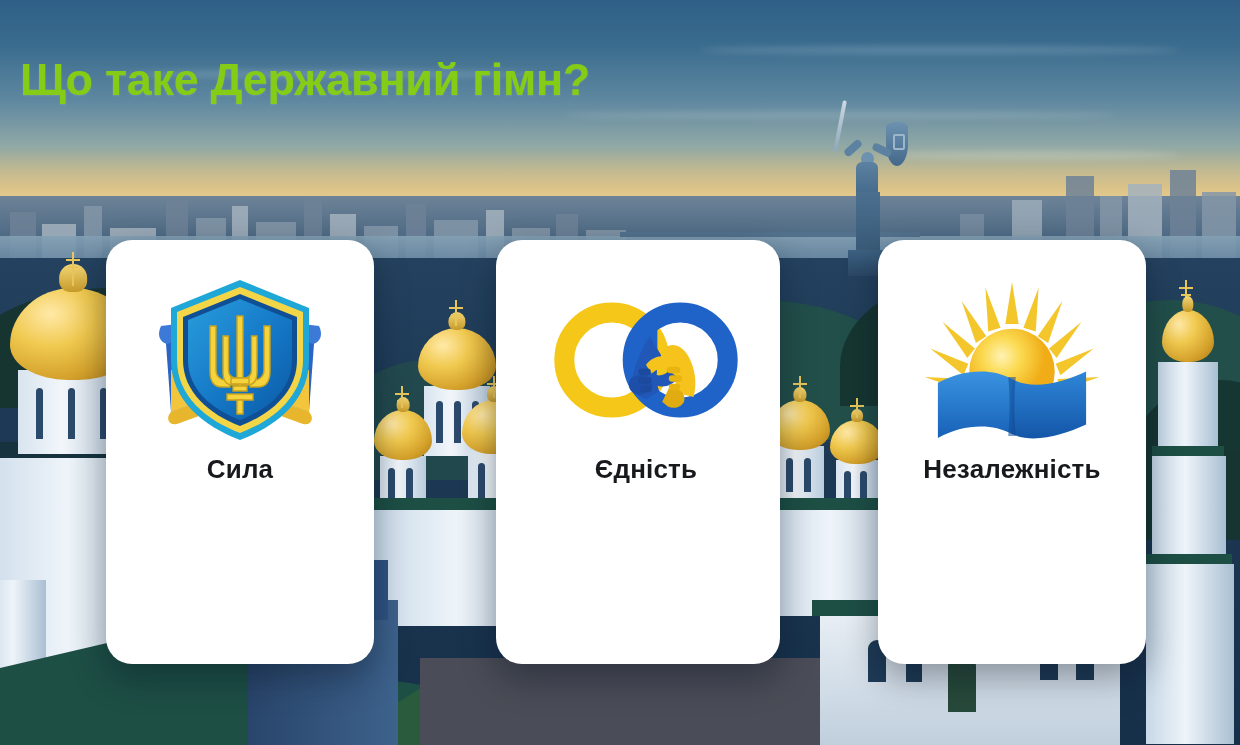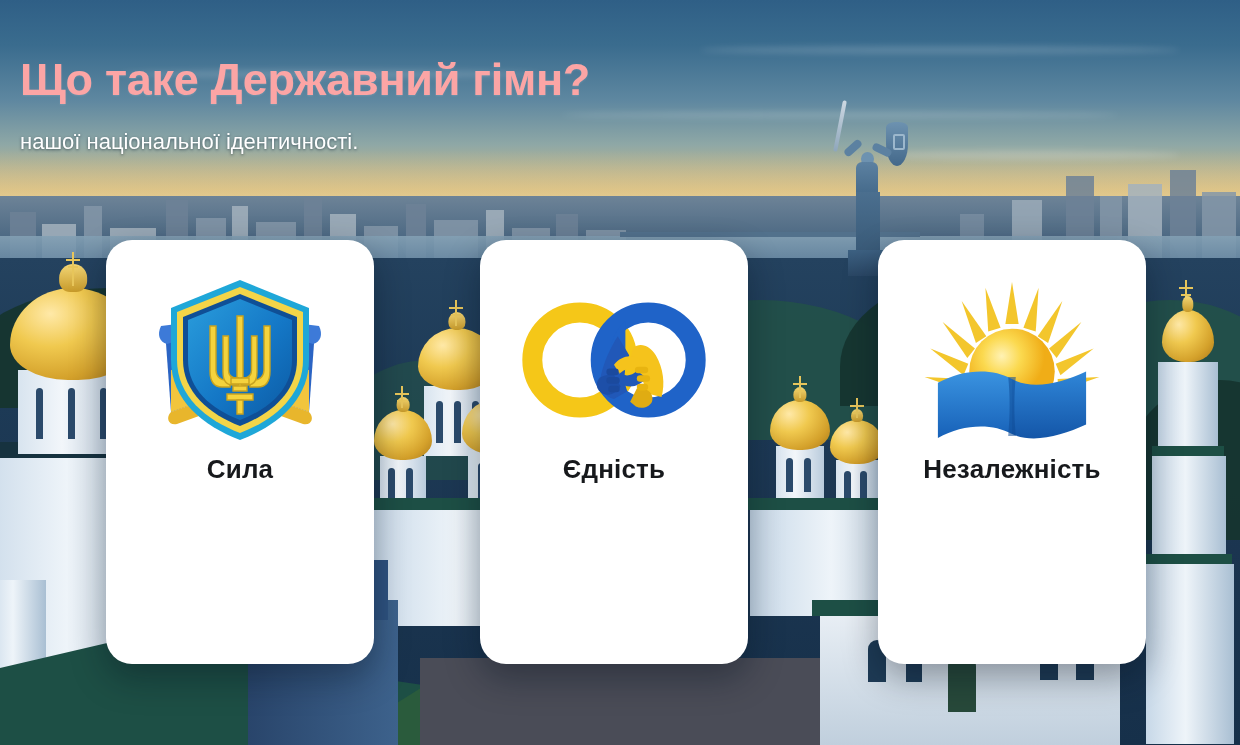--- a/index.html
+++ b/index.html
@@ -108,39 +108,39 @@
 
   
   .cards{position:absolute;left:0;top:0;width:1240px;height:745px;}
   .card{
     position:absolute;top:240px;width:268px;height:424px;
     background:#ffffff;border-radius:26px;
     box-shadow:0 14px 34px rgba(6,16,30,.38);
     display:flex;flex-direction:column;align-items:center;
   }
   #card-1{left:106px;}
-  #card-2{left:480px;}
+  #card-2{left:496px;padding-left:16px;}
   #card-3{left:878px;}
   .card-icon{
     margin-top:30px;width:190px;height:180px;position:relative;
     display:flex;align-items:center;justify-content:center;
   }
   .card-title{
     font-size:26px;font-weight:bold;color:#17191c;letter-spacing:.2px;
     margin-top:4px;text-align:center;
   }
   .card-text{
     margin-top:16px;width:232px;text-align:center;
     font-size:16.5px;line-height:1.45;color:#2b2e33;
   }
 
   
   .headline{
     position:absolute;left:20px;top:54px;width:860px;
-    font-size:45px;font-weight:bold;color:#fca5a5;letter-spacing:-.3px;
+    font-size:45px;font-weight:bold;color:#84cc16;letter-spacing:-.3px;
     text-shadow:0 1px 2px rgba(255,255,255,.12);
   }
   .subline{
     position:absolute;left:20px;top:126px;width:700px;
     font-size:22px;line-height:1.42;color:#ffffff;font-weight:500;
     text-shadow:0 1px 3px rgba(8,22,38,.55);
   }
 </style>
 </head>
 <body>
@@ -310,21 +310,20 @@
     <div class="roof-green" style="left:812px;top:600px;width:316px;height:16px;"></div>
     <div style="position:absolute;left:868px;top:640px;width:18px;height:42px;background:#1e3b56;border-radius:9px 9px 0 0;"></div>
     <div style="position:absolute;left:906px;top:646px;width:16px;height:36px;background:#1e3b56;border-radius:8px 8px 0 0;"></div>
     <div style="position:absolute;left:948px;top:652px;width:28px;height:60px;background:#27493a;border-radius:14px 14px 0 0;"></div>
     <div style="position:absolute;left:1040px;top:640px;width:18px;height:40px;background:#1e3b56;border-radius:9px 9px 0 0;"></div>
     <div style="position:absolute;left:1076px;top:640px;width:18px;height:40px;background:#1e3b56;border-radius:9px 9px 0 0;"></div>
   </div>
 
   <div class="headline">Що таке Державний гімн?</div>
   <div class="subline">
-    <div>нашої національної ідентичності.</div>
   </div>
 
   <div class="cards">
 
     <div class="card" id="card-1">
       <div class="card-icon">
         <svg width="186" height="172" viewBox="0 0 186 172">
 
           <path d="M18 56 L46 50 L52 128 L24 138 Z" fill="#2b64c4"></path>
           <path d="M24 96 L52 90 L52 128 L24 138 Z" fill="#f2c53d"></path>

